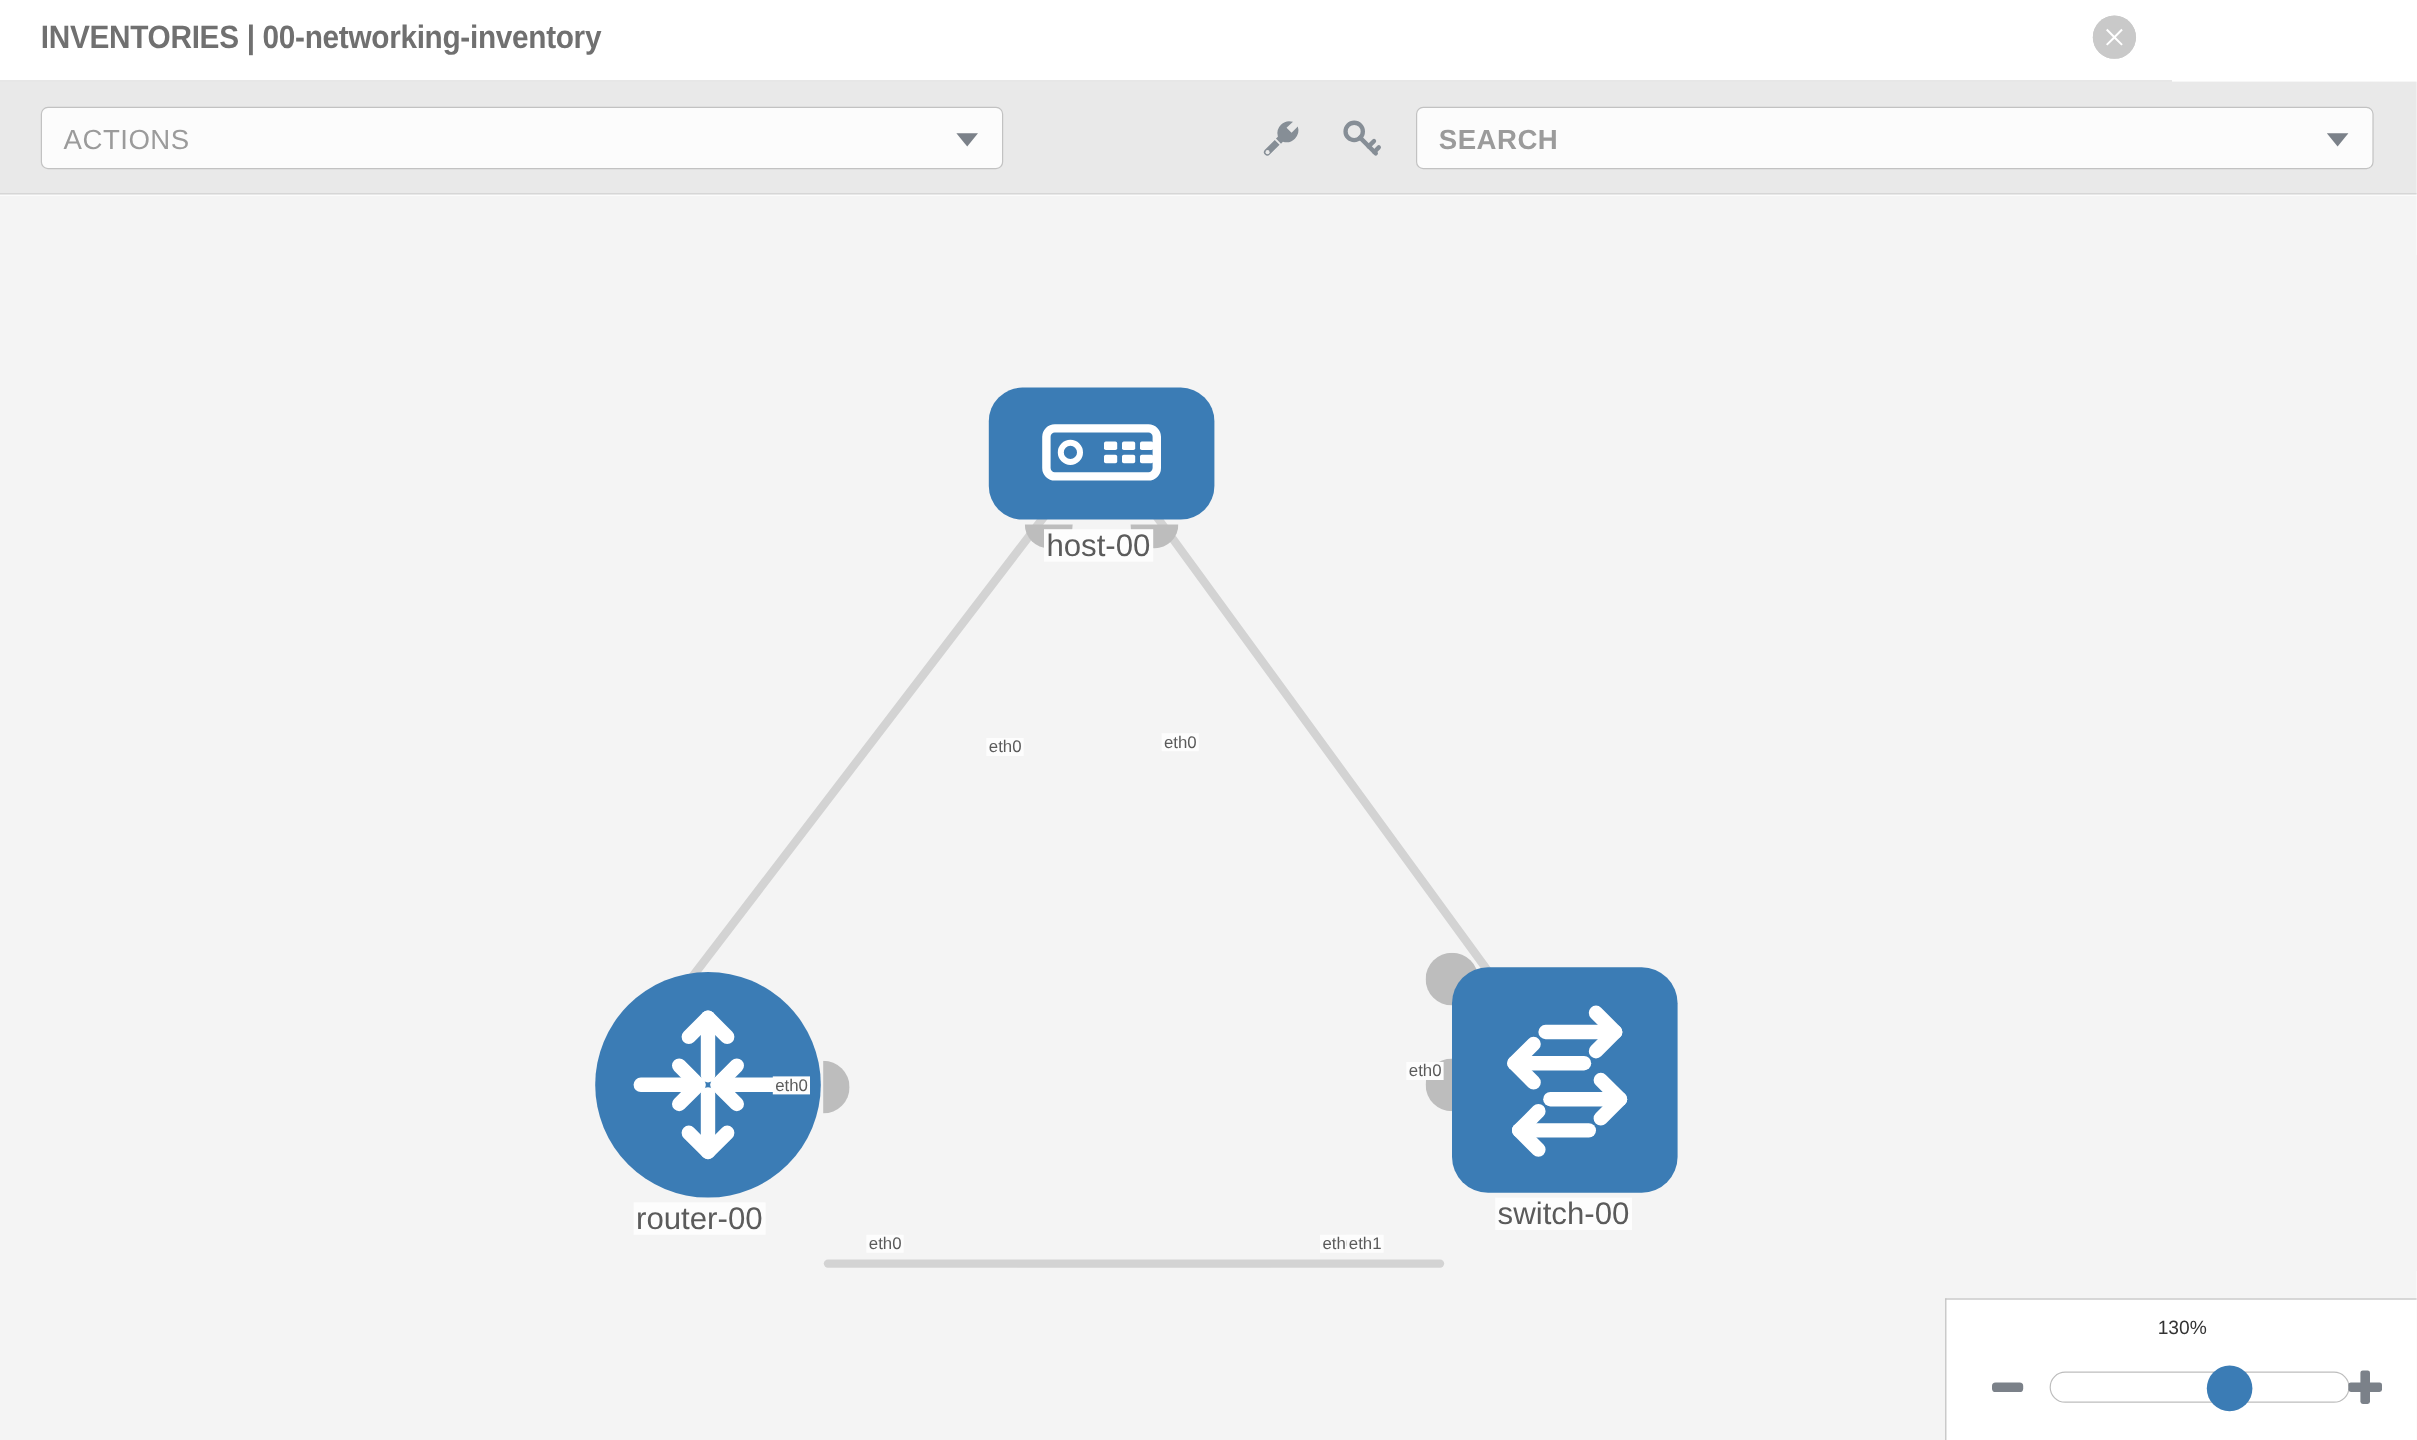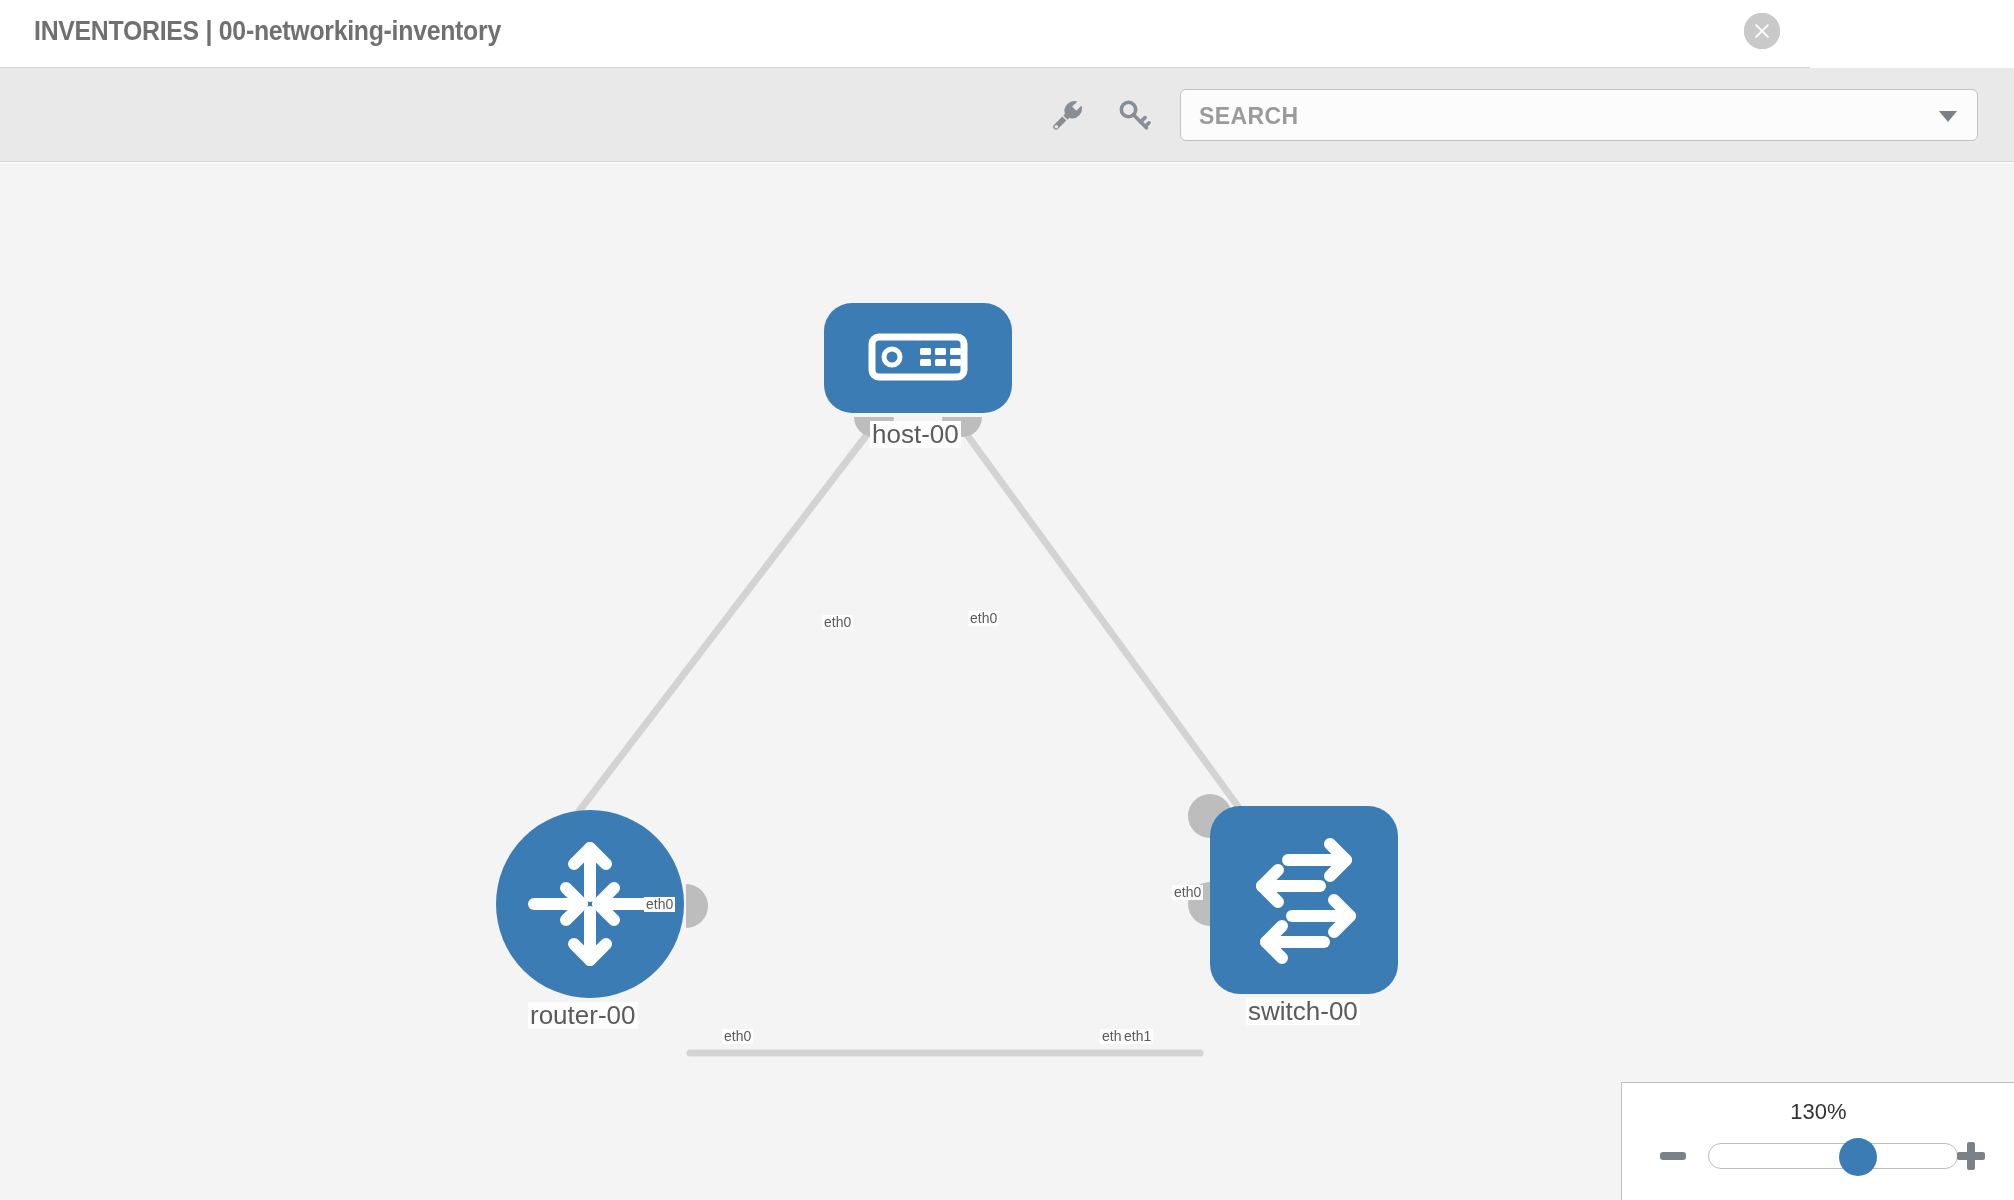--- a/index.html
+++ b/index.html
@@ -125,21 +125,21 @@
   .zoom-panel {
     position: absolute; left: 1621px; top: 1082px;
     width: 393px; height: 118px;
     background: #ffffff;
     border: 1px solid #bdbdbd;
     border-right: none; border-bottom: none;
   }
   .zoom-value {
     position: absolute; top: 16px; left: 0; width: 393px;
     text-align: center;
-    font-size: 22px; color: #333333;
+    font-size: 16px; color: #333333;
   }
   .zoom-row {
     position: absolute; top: 52px; left: 0;
     width: 393px; height: 46px;
   }
   .zoom-minus {
     position: absolute; left: 38px; top: 17px;
     width: 26px; height: 8px; border-radius: 3px;
     background: #7b8189; cursor: pointer;
   }
@@ -179,20 +179,24 @@
     <div class="close-btn">
       <svg width="36" height="36" viewBox="0 0 36 36" aria-hidden="true">
         <circle cx="18" cy="18" r="18" fill="#c9c9c9"></circle>
         <path d="M12.2 11 L18 16.8 L23.8 11 L25 12.2 L19.2 18 L25 23.8 L23.8 25 L18 19.2 L12.2 25 L11 23.8 L16.8 18 L11 12.2 Z" fill="#ffffff"></path>
       </svg>
     </div>
   </div>
 
   <div class="toolbar">
 
+    <div class="actions-select">
+      <span class="label">ACTIONS</span>
+      <span class="caret"></span>
+    </div>
 
     <div class="tool-icon wrench">
       <svg width="44" height="44" viewBox="0 0 44 44" aria-hidden="true">
         <g fill="#868e96">
           <path d="M32.5 8.5 a10 10 0 0 0 -12.6 12.4 l-1.6 1.6 l4.2 4.2 l1.6 -1.6 a10 10 0 0 0 12.4 -12.6 l-5.2 5.2 l-4.2 -4.2 z"></path>
           <path d="M17.3 23.6 l-8.2 8.2 a2.8 2.8 0 1 0 4 4 l8.2 -8.2 z"></path>
           <circle cx="11.3" cy="33.8" r="1.7" fill="#e9e9e9"></circle>
         </g>
       </svg>
     </div>
@@ -220,21 +224,21 @@
       <g stroke="#d3d3d3" stroke-width="7" fill="none" stroke-linecap="round">
 
         <line x1="872" y1="265" x2="570" y2="660"></line>
 
         <line x1="962" y1="265" x2="1245" y2="653"></line>
 
         <line x1="690" y1="890" x2="1200" y2="890"></line>
       </g>
     </svg>
 
-    <div class="node" style="left:824px; top:140px; width:188px; height:137px;">
+    <div class="node" style="left:824px; top:160px; width:188px; height:137px;">
       <div class="node-shape" style="width:188px; height:110px; border-radius:28px;">
         <svg width="188" height="110" viewBox="0 0 188 110" aria-hidden="true">
           <rect x="48" y="34" width="92" height="40" rx="7" ry="7" fill="none" stroke="#ffffff" stroke-width="7"></rect>
           <circle cx="68" cy="54" r="8" fill="none" stroke="#ffffff" stroke-width="5"></circle>
           <g fill="#ffffff">
             <rect x="96" y="45" width="11" height="7" rx="1.5"></rect>
             <rect x="111" y="45" width="11" height="7" rx="1.5"></rect>
             <rect x="126" y="45" width="11" height="7" rx="1.5"></rect>
             <rect x="96" y="56" width="11" height="7" rx="1.5"></rect>
             <rect x="111" y="56" width="11" height="7" rx="1.5"></rect>

